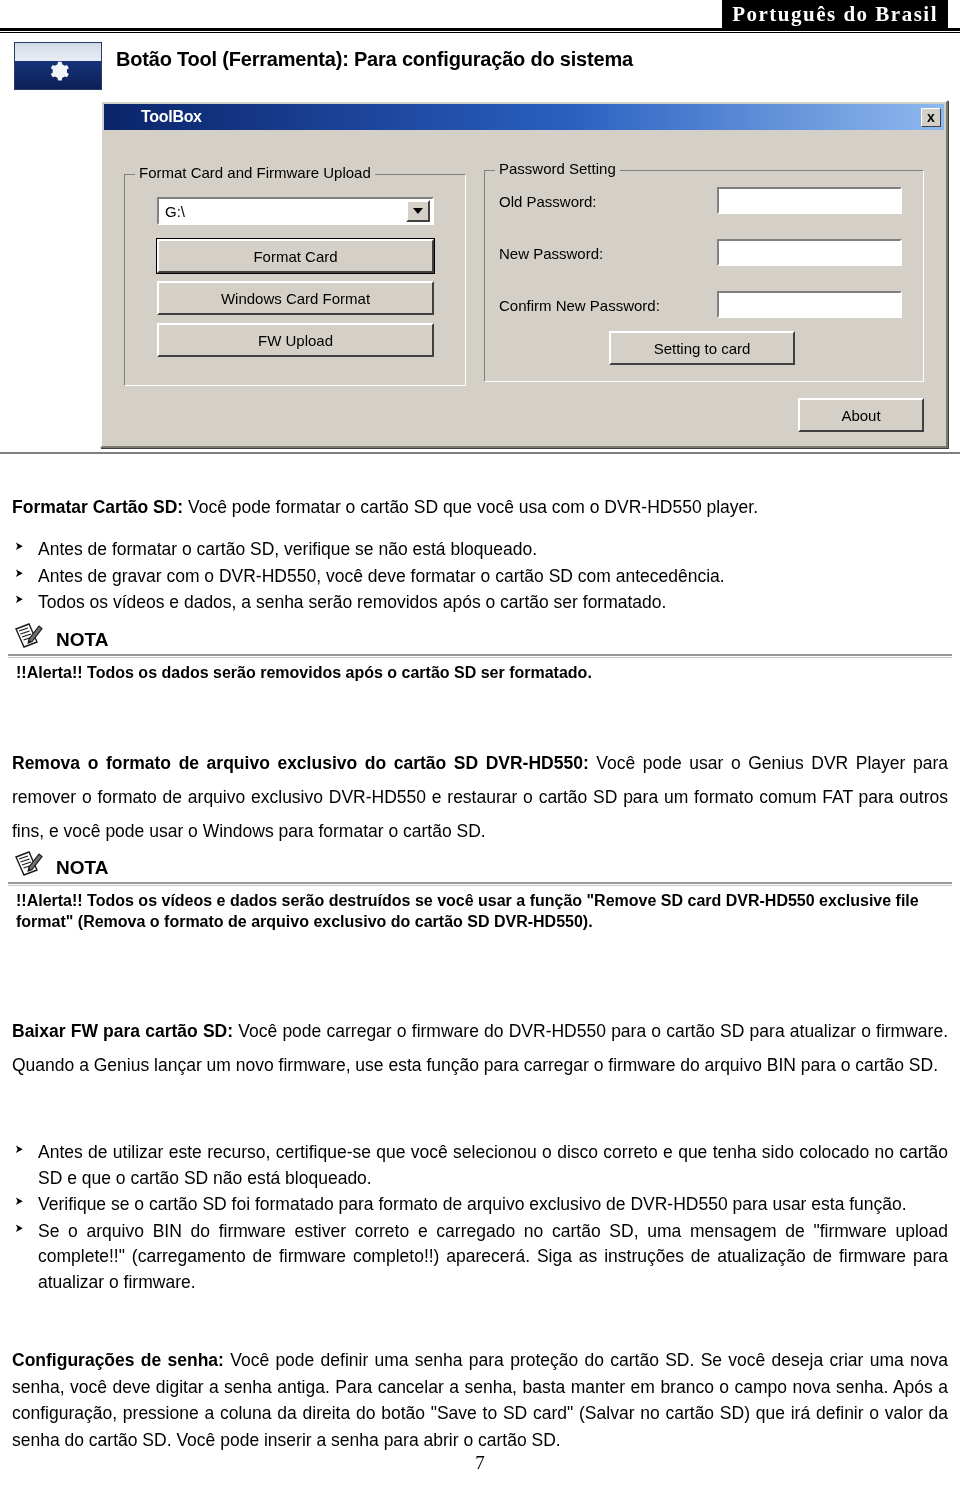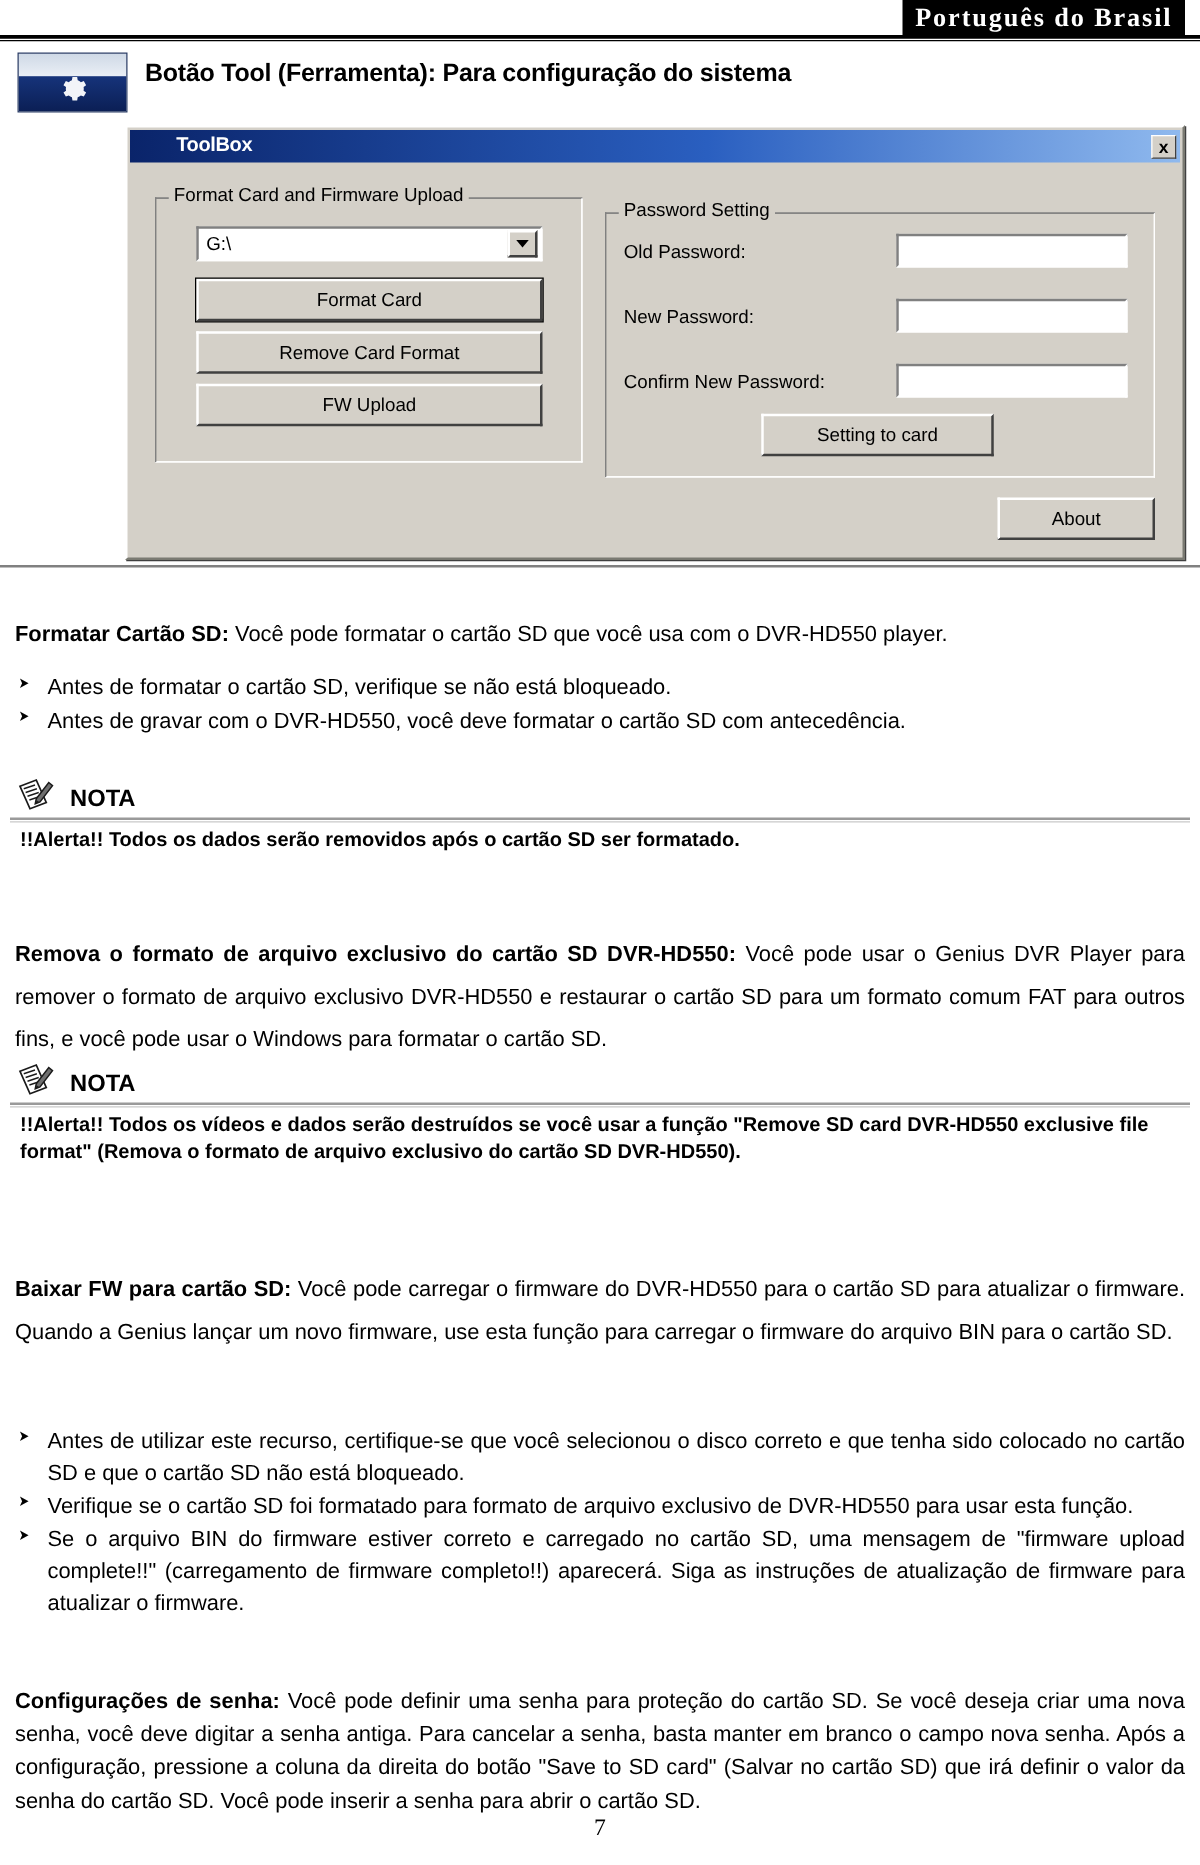--- a/index.html
+++ b/index.html
@@ -96,21 +96,21 @@
     position:absolute; inset:-1px;
     border:1px solid #ffffff;
     border-left-color:#808080; border-top-color:#808080;
     pointer-events:none;
   }
   .group-title{
     position:absolute; top:-11px; left:10px;
     background:#d4d0c8; padding:0 4px;
     font-size:15px; white-space:nowrap;
   }
-  #grp-format{ left:22px; top:28px; width:342px; height:212px; }
+  #grp-format{ left:22px; top:44px; width:342px; height:212px; }
   #grp-password{ left:382px; top:40px; width:440px; height:212px; }
 
   .win-btn{
     position:absolute;
     background:#d4d0c8;
     border-top:2px solid #ffffff;
     border-left:2px solid #ffffff;
     border-right:2px solid #404040;
     border-bottom:2px solid #404040;
     font-size:15px;
@@ -238,21 +238,21 @@
       <div class="group-title">Format Card and Firmware Upload</div>
 
       <div class="combo">
         <div class="combo-text">G:\</div>
         <div class="combo-arrow">
             <div class="tri-down"></div>
           </div>
       </div>
 
       <div class="win-btn default" style="left:32px; top:64px; width:277px; height:34px;">Format Card</div>
-      <div class="win-btn" style="left:32px; top:106px; width:277px; height:34px;">Remove Card Format</div>
+      <div class="win-btn" style="left:32px; top:106px; width:277px; height:34px;">Windows Card Format</div>
       <div class="win-btn" style="left:32px; top:148px; width:277px; height:34px;">FW Upload</div>
     </div>
 
     <div class="group" id="grp-password">
       <div class="group-inner"></div>
       <div class="group-title">Password Setting</div>
 
       <div class="pw-label" style="left:14px; top:22px;">Old Password:</div>
       <div class="pw-field" style="left:232px; top:16px;"></div>
 
@@ -273,20 +273,21 @@
 <div class="body-text" style="top:458px;">
   <p class="para lead">
     <b>Formatar Cartão SD:</b><span> Você pode formatar o cartão SD que você usa com o DVR-HD550 player.</span>
   </p>
 </div>
 
 <div class="body-text" style="top:505px;">
   <ul class="arrow-list">
     <li>Antes de formatar o cartão SD, verifique se não está bloqueado.</li>
     <li>Antes de gravar com o DVR-HD550, você deve formatar o cartão SD com antecedência.</li>
+    <li>Todos os vídeos e dados, a senha serão removidos após o cartão ser formatado.</li>
   </ul>
 </div>
 
 <div class="nota" style="top:612px;">
   <div class="nota-head">
     <div class="note-icon">
       <svg viewBox="0 0 32 32" width="32" height="32" aria-hidden="true">
         <path fill="#ffffff" stroke="#1a1a1a" stroke-width="1.4" d="M4 9 L17 4 L25 22 L12 27 Z"></path>
         <g stroke="#1a1a1a" stroke-width="1.1">
           <line x1="7" y1="11" x2="16" y2="8"></line>

